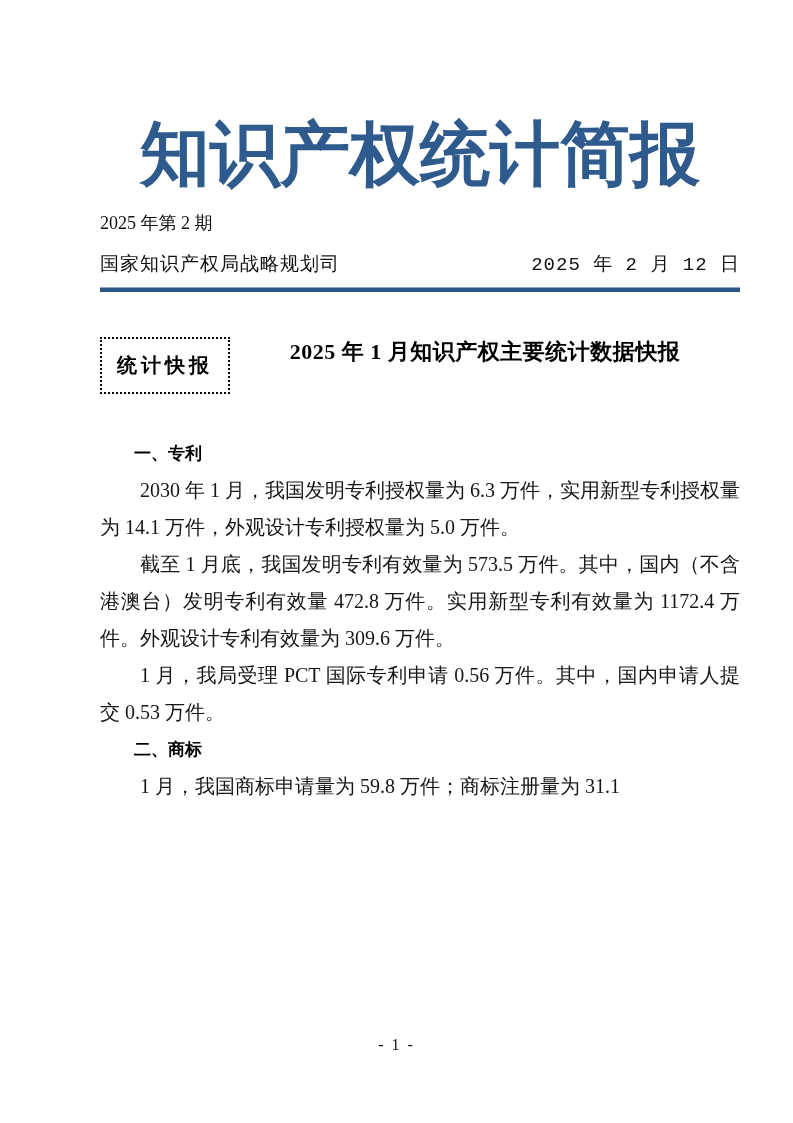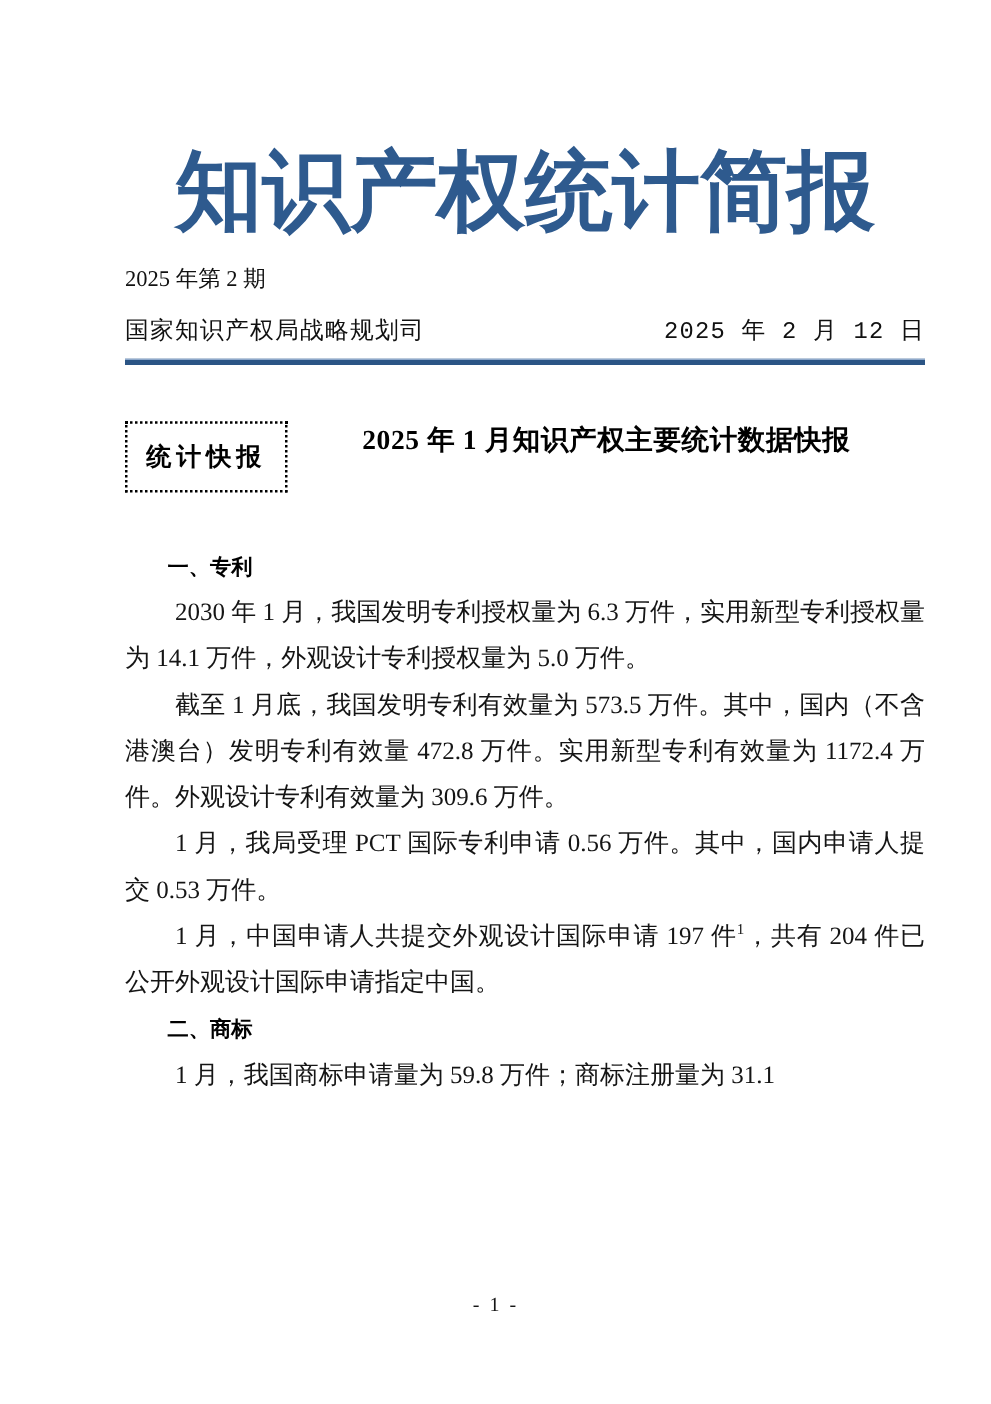--- a/index.html
+++ b/index.html
@@ -158,21 +158,20 @@
     <div class="bulletin-row">
       <div class="badge">统计快报</div>
       <div class="bulletin-heading">2025 年 1 月知识产权主要统计数据快报</div>
     </div>
 
     <div class="body-text" id="sections-root">
         <h3 class="section-heading">一、专利</h3>
         <p class="para"><span>2030 年 1 月，我国发明专利授权量为 6.3 万件，实用新型专利授权量为 14.1 万件，外观设计专利授权量为 5.0 万件。</span></p>
         <p class="para"><span>截至 1 月底，我国发明专利有效量为 573.5 万件。其中，国内（不含港澳台）发明专利有效量 472.8 万件。实用新型专利有效量为 1172.4 万件。外观设计专利有效量为 309.6 万件。</span></p>
         <p class="para"><span>1 月，我局受理 PCT 国际专利申请 0.56 万件。其中，国内申请人提交 0.53 万件。</span></p>
-        <p class="para"><span>1 月，中国申请人共提交外观设计国际申请 197 件</span><sup class="fn-ref">1</sup><span>，共有 204 件已公开外观设计国际申请指定中国。</span></p>
         <h3 class="section-heading">二、商标</h3>
         <p class="para"><span>1 月，我国商标申请量为 59.8 万件；商标注册量为 31.1</span></p>
       </div>
 
   </div>
 
 
   <div class="page-number">- 1 -</div>
 </div>
 

